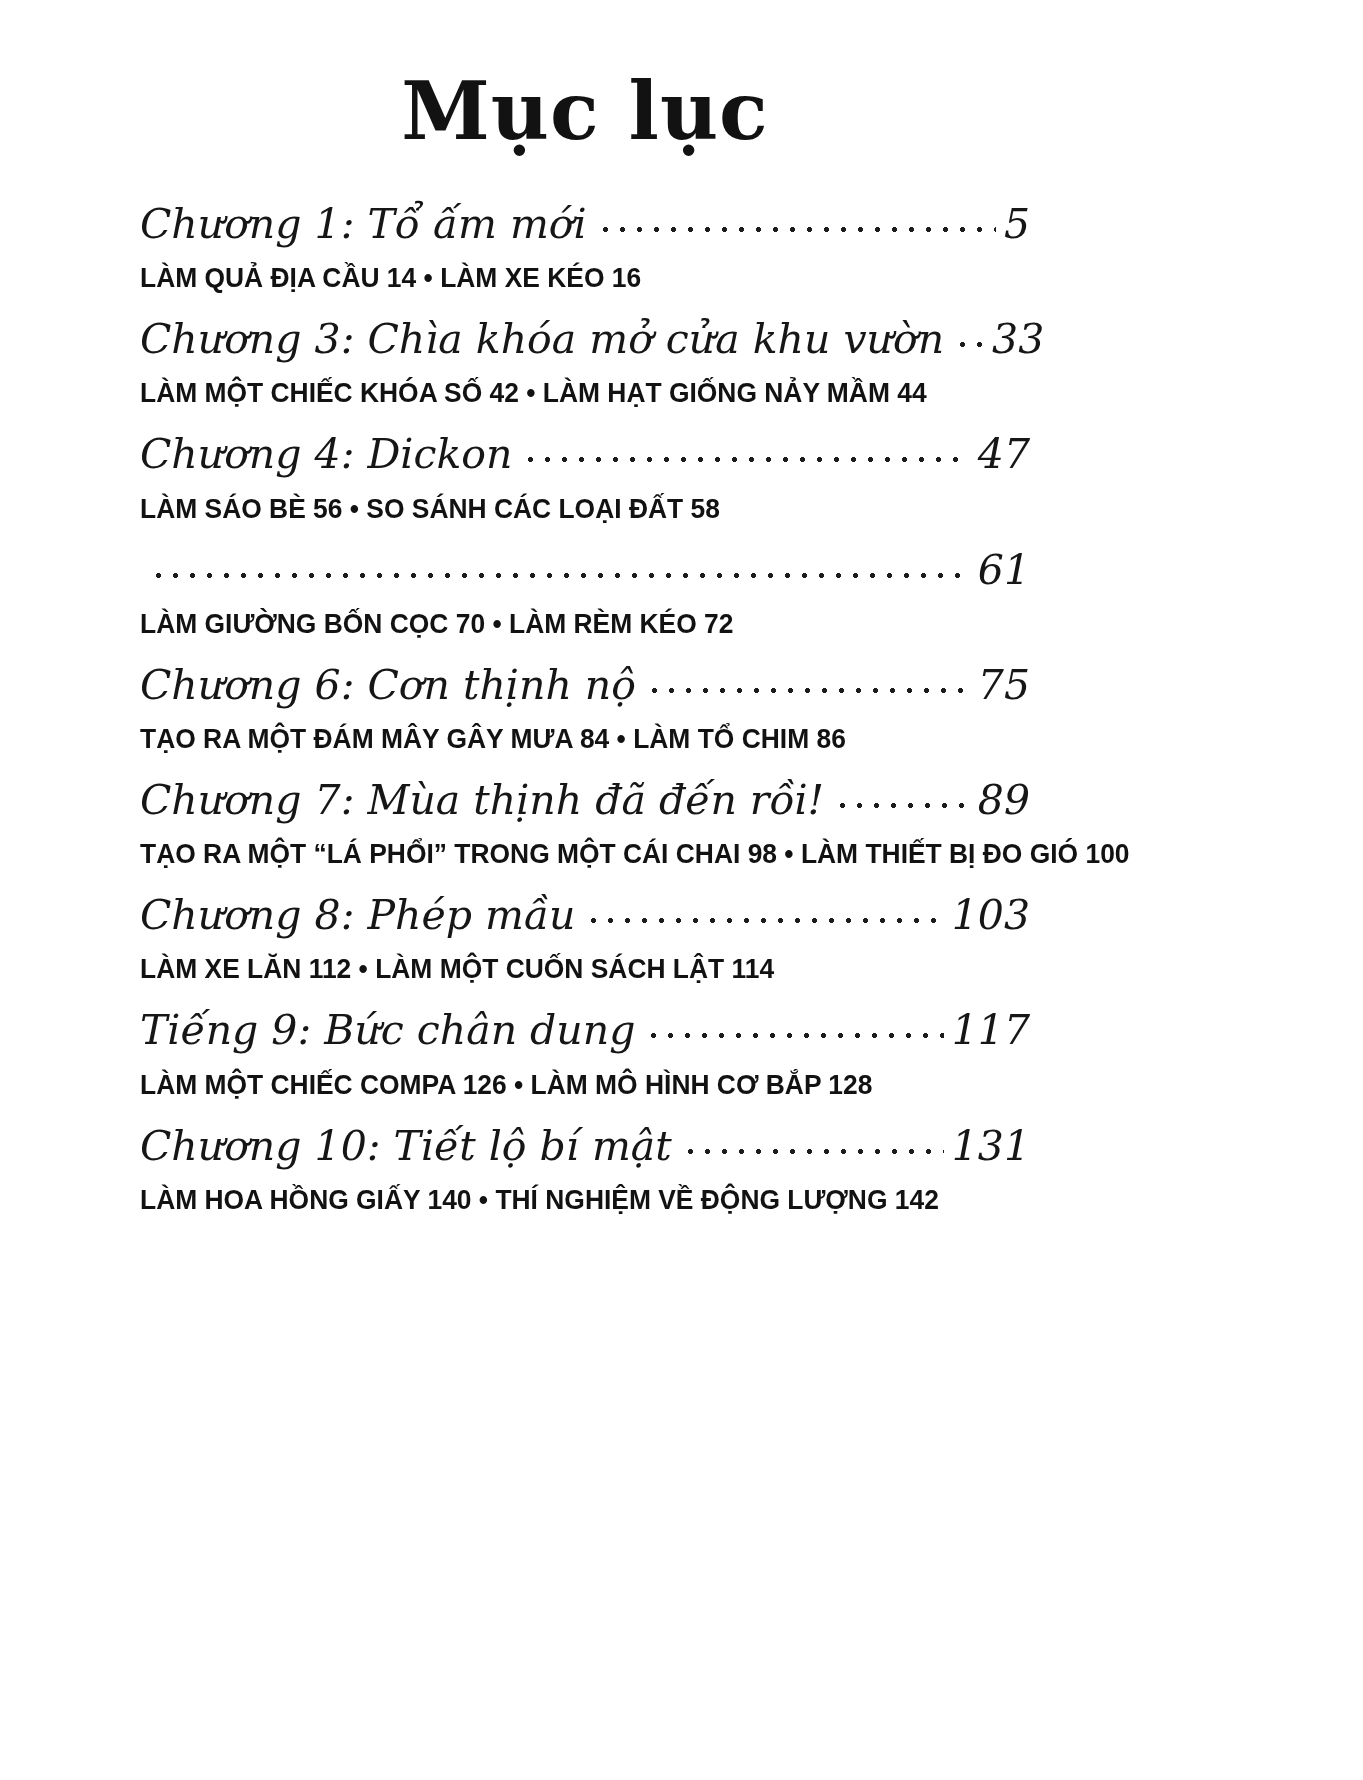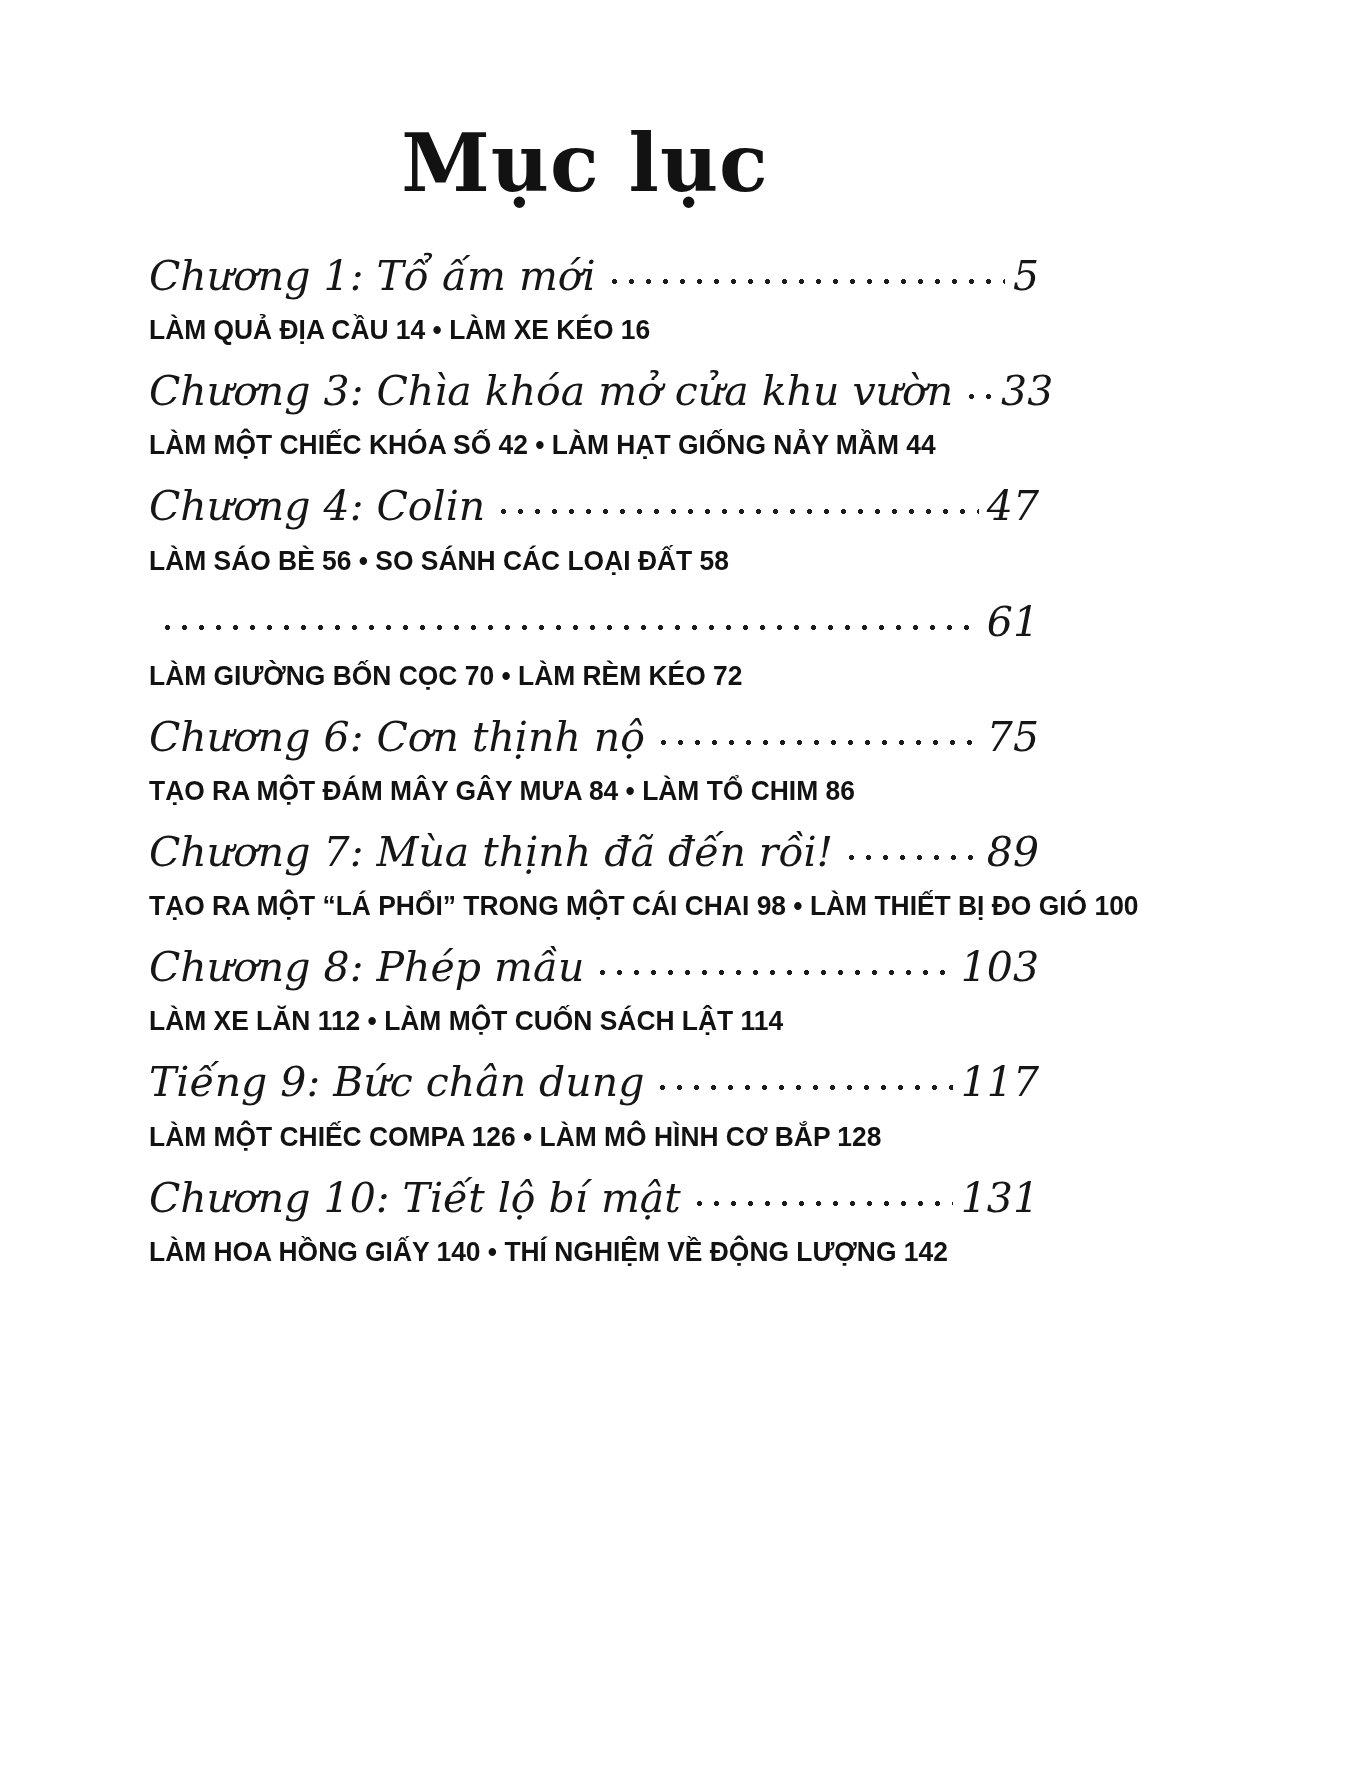--- a/index.html
+++ b/index.html
@@ -9,34 +9,34 @@
     background: #ffffff;
     color: #141414;
   }
   body {
     width: 1363px;
     height: 1780px;
     font-family: "DejaVu Serif", serif;
     overflow: hidden;
   }
   .page {
-    padding: 116px 0 0 140px;
+    padding: 64px 0 0 140px;
     width: 1030px; 
   }
   .title {
     font-family: "DejaVu Serif", serif;
     font-size: 80px;
     font-weight: 700;
     text-align: center;
     margin: 0 0 42px 0;
     width: 890px;
     letter-spacing: 1px;
     color: #121212;
   }
-  .entries { width: 890px; margin-left: 9px; }
+  .entries { width: 890px; }
   .entry { margin-bottom: 21px; }
   .chapter-line {
     display: flex;
     align-items: baseline;
     font-style: italic;
     font-size: 41px;
     line-height: 1.2;
     color: #161616;
   }
   .chapter-title { white-space: nowrap; }
@@ -90,21 +90,21 @@
     <div class="chapter-line">
       <span class="chapter-title">Chương 3: Chìa khóa mở cửa khu vườn</span>
       <span class="leader"></span>
       <span class="page-num">33</span>
     </div>
     <div class="activities">LÀM MỘT CHIẾC KHÓA SỐ 42 • LÀM HẠT GIỐNG NẢY MẦM 44</div>
   </div>
 
   <div class="entry">
     <div class="chapter-line">
-      <span class="chapter-title">Chương 4: Colin</span>
+      <span class="chapter-title">Chương 4: Dickon</span>
       <span class="leader"></span>
       <span class="page-num">47</span>
     </div>
     <div class="activities">LÀM SÁO BÈ 56 • SO SÁNH CÁC LOẠI ĐẤT 58</div>
   </div>
 
   <div class="entry">
     <div class="chapter-line">
       <span class="leader"></span>
       <span class="page-num">61</span>

